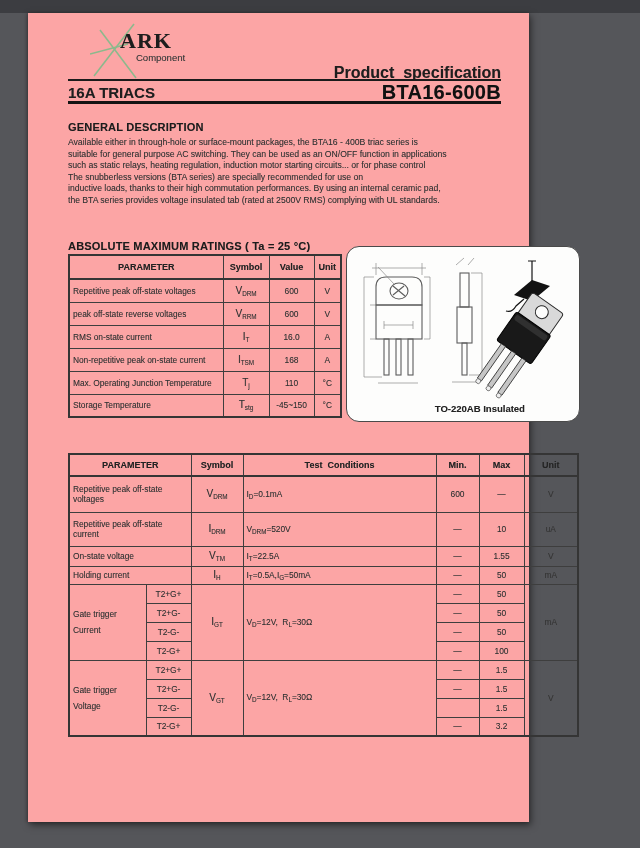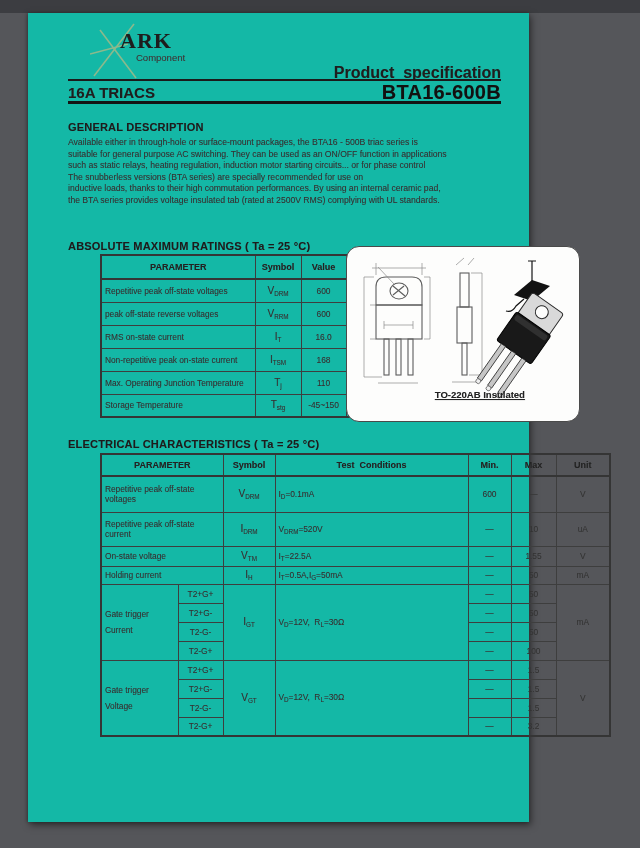--- a/index.html
+++ b/index.html
@@ -5,59 +5,59 @@
   html,body{margin:0;padding:0;}
   body{
     width:640px;height:848px;overflow:hidden;position:relative;
     background:#55565a;
     font-family:"Liberation Sans", sans-serif;
     -webkit-font-smoothing:antialiased;
   }
   .top-strip{position:absolute;left:0;top:0;width:640px;height:13px;background:#3c3d41;}
   .page{
     position:absolute;left:28px;top:13px;width:501px;height:809px;
-    background:#14b8a6;color:#2b2b2b;
+    background:#fca5a5;color:#2b2b2b;
     box-shadow:2px 3px 7px rgba(0,0,0,0.5), -1px 0 3px rgba(0,0,0,0.25);
   }
   .abs{position:absolute;}
   .ws{white-space:pre;}
   .scan{text-shadow:0.2px 0.2px 0.4px rgba(70,70,70,0.45);}
 
   
   .prodspec{right:28px;top:51px;font-size:16px;font-weight:bold;color:#1e1e1e;}
   .rule-thin{left:40px;right:28px;top:66px;height:2px;background:#1b1b1b;}
   .family{left:40px;top:71px;font-size:15px;font-weight:bold;color:#1e1e1e;}
   .partnum{right:28px;top:68px;font-size:20px;font-weight:bold;color:#111;letter-spacing:0.3px;text-align:center;}
   .rule-thick{left:40px;right:28px;top:88px;height:3px;background:#141414;}
 
   
   .sec-title{font-size:11px;font-weight:bold;color:#1c1c1c;letter-spacing:0.2px;}
   .desc{left:40px;top:124px;right:34px;font-size:8.6px;line-height:11.6px;color:#333;}
 
   
   table{border-collapse:collapse;table-layout:fixed;}
-  .dtab{border:2px solid #353535;margin-left:32px;}
+  .dtab{border:2px solid #353535;}
   .dtab td,.dtab th{border:1px solid #3e3e3e;font-size:8.3px;color:#333;padding:0 3px;overflow:hidden;}
   .dtab th{font-size:9px;color:#222;padding:2px 2px;}
   .dtab .hrow th{border-bottom:2px solid #353535;}
   .c{text-align:center;}
   .l{text-align:left;}
   .symb{font-size:10px;}
   sub{font-size:6.3px;vertical-align:-2px;letter-spacing:0;}
   .cond{padding-left:5px;}
   .h19{height:19px;}
   .unitc{font-size:8.6px;}
 
   
   .pkgbox{
     left:318px;top:233px;width:232px;height:174px;
     border:1.5px solid #4a4a4a;border-radius:13px;background:#fdfdfc;
   }
-  .pkgcap{position:absolute;left:0;right:8px;bottom:21px;text-align:center;padding-left:18%;
-    font-size:9.5px;font-weight:bold;color:#222;text-decoration:underline;}
+  .pkgcap{position:absolute;left:0;right:8px;bottom:7px;text-align:center;padding-left:18%;
+    font-size:9.5px;font-weight:bold;color:#222;}
 </style>
 </head>
 <body>
 
 <div class="top-strip"></div>
 
 <div class="page scan">
 
   <svg class="abs" style="left:62px;top:7px;" width="130" height="62" viewBox="0 0 130 62">
     <g stroke="#8cb98c" stroke-width="1.6">
@@ -70,21 +70,21 @@
   </svg>
 
   <div class="abs prodspec ws">Product  specification</div>
   <div class="abs rule-thin"></div>
   <div class="abs family">16A TRIACS</div>
   <div class="abs partnum">BTA16-600B</div>
   <div class="abs rule-thick"></div>
 
   <div class="abs sec-title" style="left:40px;top:108px;">GENERAL DESCRIPTION</div>
   <div class="abs desc">
-    <div>Available either in through-hole or surface-mount  packages, the BTA16 - 500B  triac series is</div>
+    <div>Available either in through-hole or surface-mount  packages, the BTA16 - 400B  triac series is</div>
     <div>suitable for general purpose AC switching. They can be used as an ON/OFF function in applications</div>
     <div>such as static relays, heating regulation, induction motor starting circuits... or for phase control</div>
     <div>The snubberless versions (BTA series) are specially recommended for use on</div>
     <div>inductive loads, thanks to their high commutation performances. By using an internal ceramic pad,</div>
     <div>the BTA series provides voltage insulated tab (rated at 2500V RMS) complying with UL standards.</div>
   </div>
 
   <div class="abs sec-title" style="left:40px;top:227px;">ABSOLUTE MAXIMUM RATINGS ( Ta = 25 °C)</div>
 
   <table class="abs dtab" style="left:40px;top:241px;width:272px;">
@@ -204,21 +204,20 @@
         <rect x="-2.5" y="4" width="5" height="42" fill="#c6c6c6" stroke="#2f2f2f" stroke-width="0.8"></rect>
         <rect x="10" y="4" width="5" height="42" fill="#c6c6c6" stroke="#2f2f2f" stroke-width="0.8"></rect>
         <circle cx="-12.5" cy="48" r="2.4" fill="#efefef" stroke="#555" stroke-width="0.7"></circle>
         <circle cx="0" cy="48" r="2.4" fill="#efefef" stroke="#555" stroke-width="0.7"></circle>
         <circle cx="12.5" cy="48" r="2.4" fill="#efefef" stroke="#555" stroke-width="0.7"></circle>
       </g>
     </svg>
     <div class="pkgcap">TO-220AB Insulated</div>
   </div>
 
-  <div class="abs sec-title" style="left:40px;top:425px;">ELECTRICAL CHARACTERISTICS ( Ta = 25 °C)</div>
 
   <table class="abs dtab" style="left:40px;top:440px;width:509px;">
     <colgroup>
       <col style="width:77px">
         <col style="width:45px">
         <col style="width:52px">
         <col style="width:193px">
       <col style="width:43px">
         <col style="width:45px">
         <col style="width:54px">

